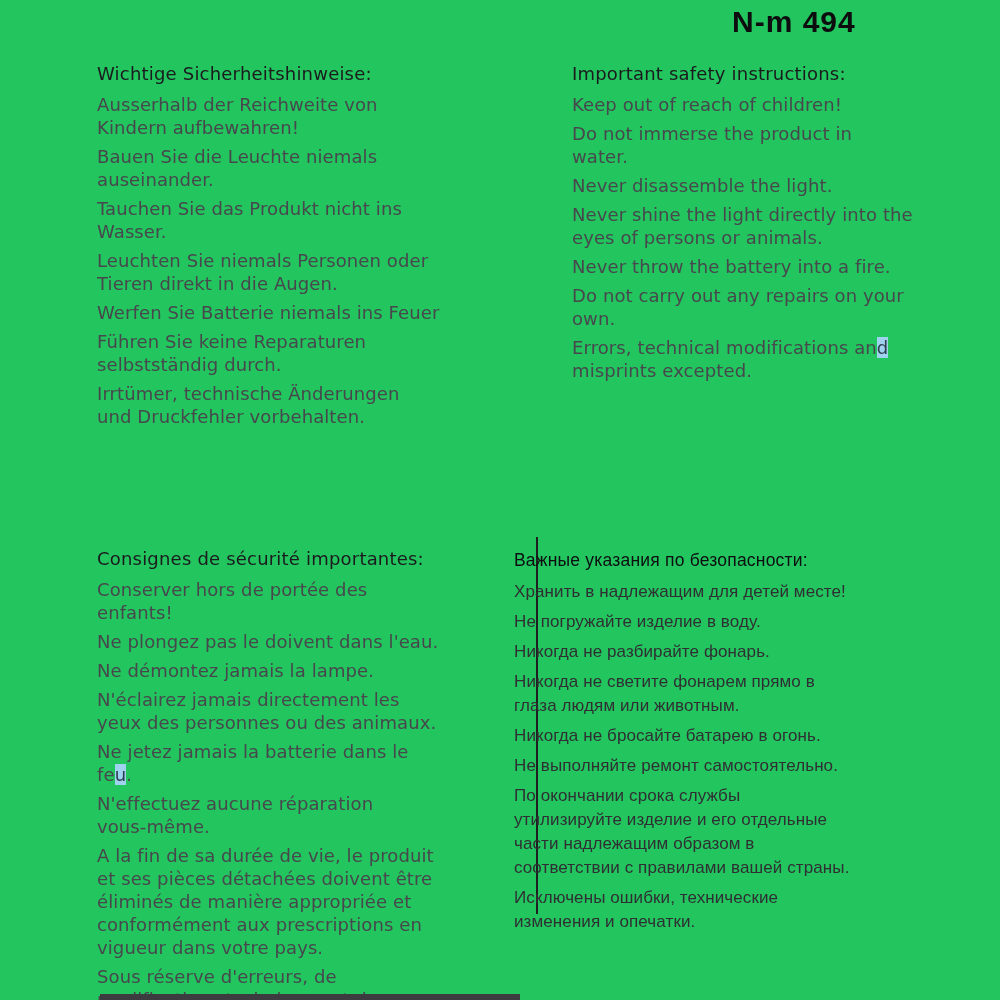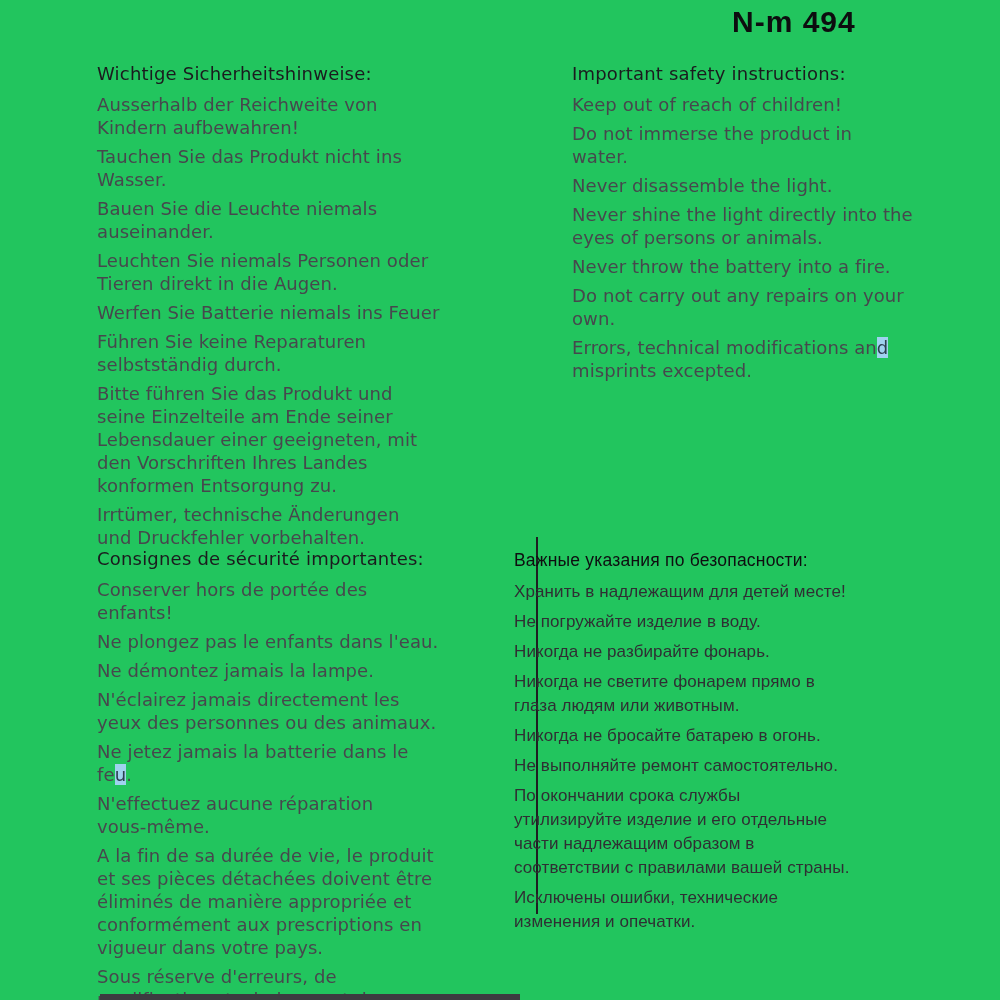--- a/index.html
+++ b/index.html
@@ -86,34 +86,29 @@
 <body>
 
 <div id="page">
 
   <div class="doc-title">N-m 494</div>
 
   <div id="sec-german" class="section">
     <h2>Wichtige Sicherheitshinweise:</h2>
     <p>Ausserhalb der Reichweite von
 Kindern aufbewahren!</p>
+    <p>Bauen Sie die Leuchte niemals
+auseinander.</p>
     <p>Tauchen Sie das Produkt nicht ins
 Wasser.</p>
-    <p>Bauen Sie die Leuchte niemals
-auseinander.</p>
     <p>Leuchten Sie niemals Personen oder
 Tieren direkt in die Augen.</p>
     <p>Werfen Sie Batterie niemals ins Feuer</p>
     <p>Führen Sie keine Reparaturen
 selbstständig durch.</p>
-    <p>Bitte führen Sie das Produkt und
-seine Einzelteile am Ende seiner
-Lebensdauer einer geeigneten, mit
-den Vorschriften Ihres Landes
-konformen Entsorgung zu.</p>
     <p>Irrtümer, technische Änderungen
 und Druckfehler vorbehalten.</p>
   </div>
 
   <div id="sec-english" class="section">
     <h2>Important safety instructions:</h2>
     <p>Keep out of reach of children!</p>
     <p>Do not immerse the product in
 water.</p>
     <p>Never disassemble the light.</p>
@@ -123,21 +118,21 @@
     <p>Do not carry out any repairs on your
 own.</p>
     <p><span>Errors, technical modifications an</span><span class="hl">d</span><span>
 misprints excepted.</span></p>
   </div>
 
   <div id="sec-french" class="section">
     <h2>Consignes de sécurité importantes:</h2>
     <p>Conserver hors de portée des
 enfants!</p>
-    <p>Ne plongez pas le enfants dans l'eau.</p>
+    <p>Ne plongez pas le doivent dans l'eau.</p>
     <p>Ne démontez jamais la lampe.</p>
     <p>N'éclairez jamais directement les
 yeux des personnes ou des animaux.</p>
     <p><span>Ne jetez jamais la batterie dans le
 fe</span><span class="hl">u</span><span>.</span></p>
     <p>N'effectuez aucune réparation
 vous-même.</p>
     <p>A la fin de sa durée de vie, le produit
 et ses pièces détachées doivent être
 éliminés de manière appropriée et

